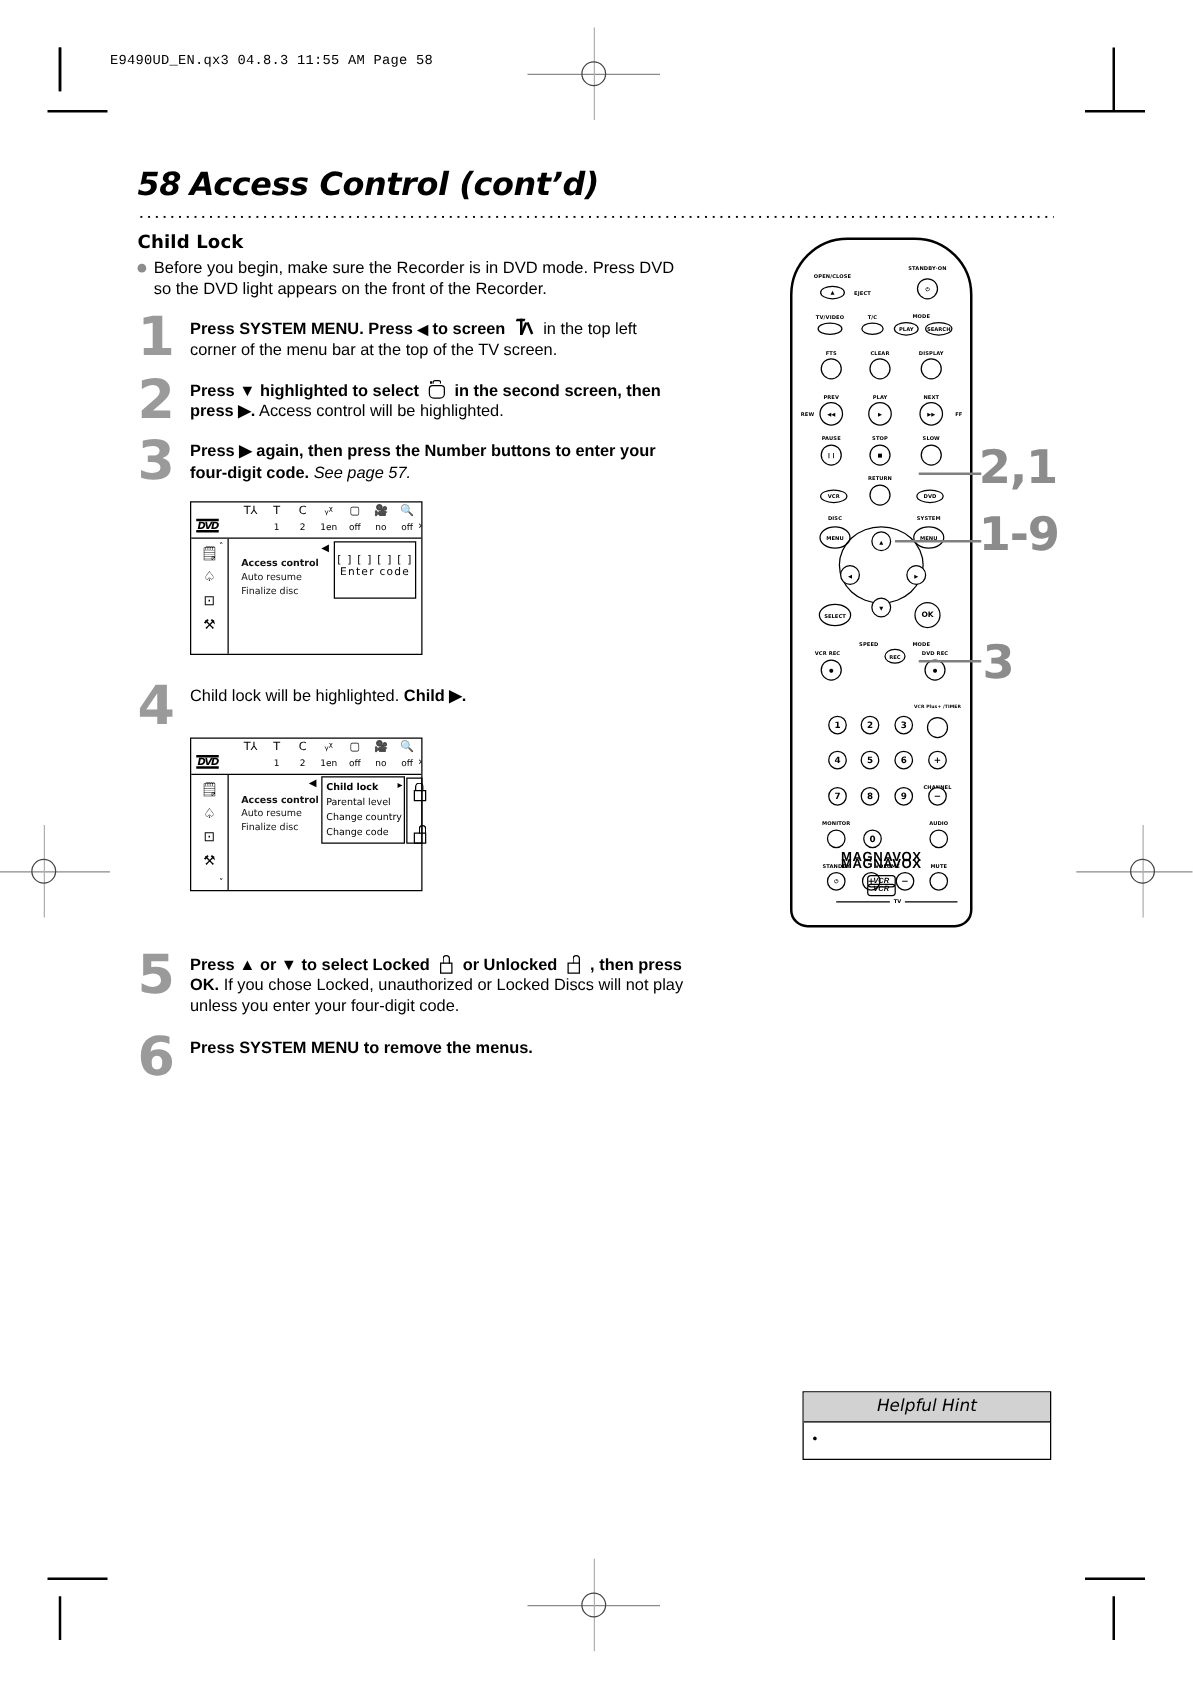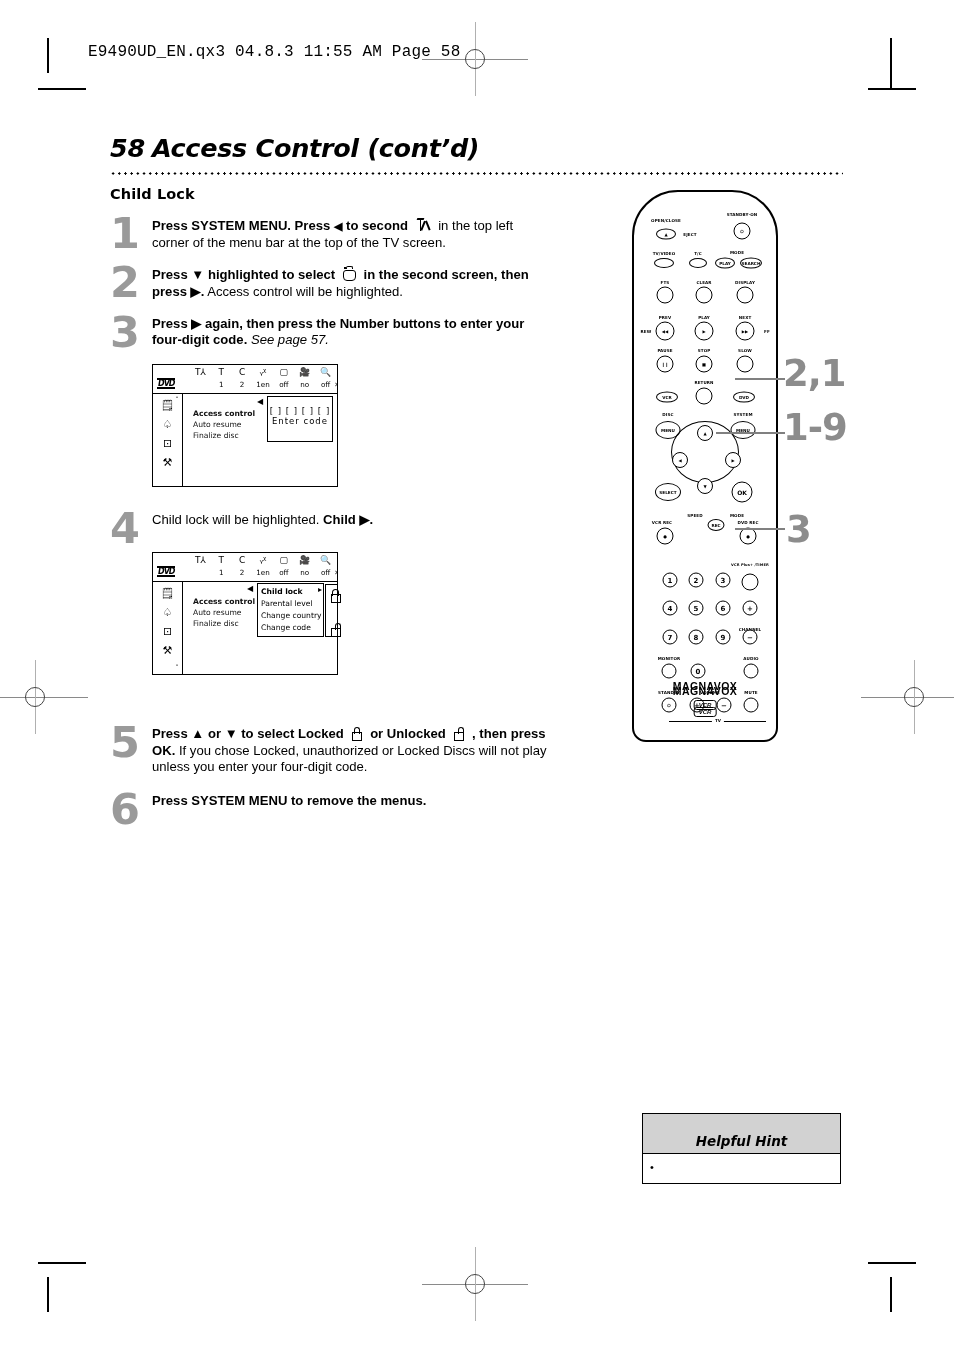--- a/index.html
+++ b/index.html
@@ -17,21 +17,21 @@
   .crop { position:absolute; background:#000; }
   .reg { position:absolute; width:34px; height:34px; }
   .reg .circ { position:absolute; left:7px; top:7px; width:20px; height:20px;
       border:1px solid #444; border-radius:50%; }
   .reg .h { position:absolute; left:-36px; top:16.5px; width:106px; height:1px; background:#8a8a8a; }
   .reg .v { position:absolute; top:-20px; left:16.5px; width:1px; height:74px; background:#b0b0b0; }
 
   .filestamp {
     position:absolute; left:60px; top:43px;
     font-family:"Liberation Mono", monospace;
-    font-size:16px; letter-spacing:0.2px; color:#000;padding-left:28px;
+    font-size:11px; letter-spacing:0.2px; color:#000;padding-left:28px;
   }
   .stampbar { position:absolute; left:47px; top:38px; width:1.6px; height:35px; background:#000; }
 
   
   .title {
     position:absolute; left:110px; top:133px;
     font-family:"DejaVu Sans", sans-serif;
     font-weight:bold; font-style:italic;
     font-size:25.5px; letter-spacing:-0.3px;
     white-space:nowrap;
@@ -170,22 +170,22 @@
   .callout {
     position:absolute; color:#8c8c8c; font-weight:bold;
     font-family:"DejaVu Sans", sans-serif; font-size:36px; letter-spacing:-1px;
   }
   .leader { position:absolute; height:1.6px; background:#808080; }
 
   
   .hint { position:absolute; left:642px; top:1113px; width:199px; border:1.4px solid #000; }
   .hint-hd {
     background:#d2d2d2; border-bottom:1.4px solid #000; text-align:center;
-    font-family:"DejaVu Sans", sans-serif; font-weight:bold; font-style:italic;
-    font-size:13.5px; padding:19px 0 4px 0;
+    font-family:"DejaVu Sans", sans-serif; font-weight:normal; font-style:italic;
+    font-size:13.5px; padding:3px 0 4px 0;
   }
   .hint-bd { padding:6px 7px 8px 7px; display:flex; gap:5px; }
   .hint-bd .dot { font-size:11px; line-height:1.35; }
   .hint-bd .txt { font-style:italic; font-size:11.6px; line-height:1.33; }
 </style>
 </head>
 <body>
 
 <div class="crop" style="left:38px;top:88px;width:48px;height:1.6px;"></div>
 <div class="crop" style="left:47px;top:38px;width:1.6px;height:35px;"></div>
@@ -222,25 +222,29 @@
 
 <div class="title">
   <span class="num">58</span><span>Access Control (cont’d)</span>
 </div>
 <div class="dotrule"></div>
 
 <div class="lcol">
 
   <h2 class="section">Child Lock</h2>
 
+  <div class="bullet-line">
+    <span class="dot"></span>
+    <span class="txt">Before you begin, make sure the Recorder is in DVD mode. Press DVD so the DVD light appears on the front of the Recorder.</span>
+  </div>
 
   <div class="step" style="margin-top:12px;">
     <div class="stepnum">1</div>
     <div class="stepbody">
-      <span class="b">Press SYSTEM MENU. Press </span><span class="b arrow">◀</span><span class="b"> to second</span>
+      <span class="b">Press SYSTEM MENU. Press </span><span class="b arrow">◀</span><span class="b"> to screen</span>
       <span class="glyph g-tv"><i></i><b></b></span>
       <span>in the top left</span>
       <span>corner of the menu bar at the top of the TV screen.</span>
     </div>
   </div>
 
   <div class="step" style="margin-top:12px;">
     <div class="stepnum">2</div>
     <div class="stepbody">
       <span class="b">Press ▼ highlighted to select</span>

